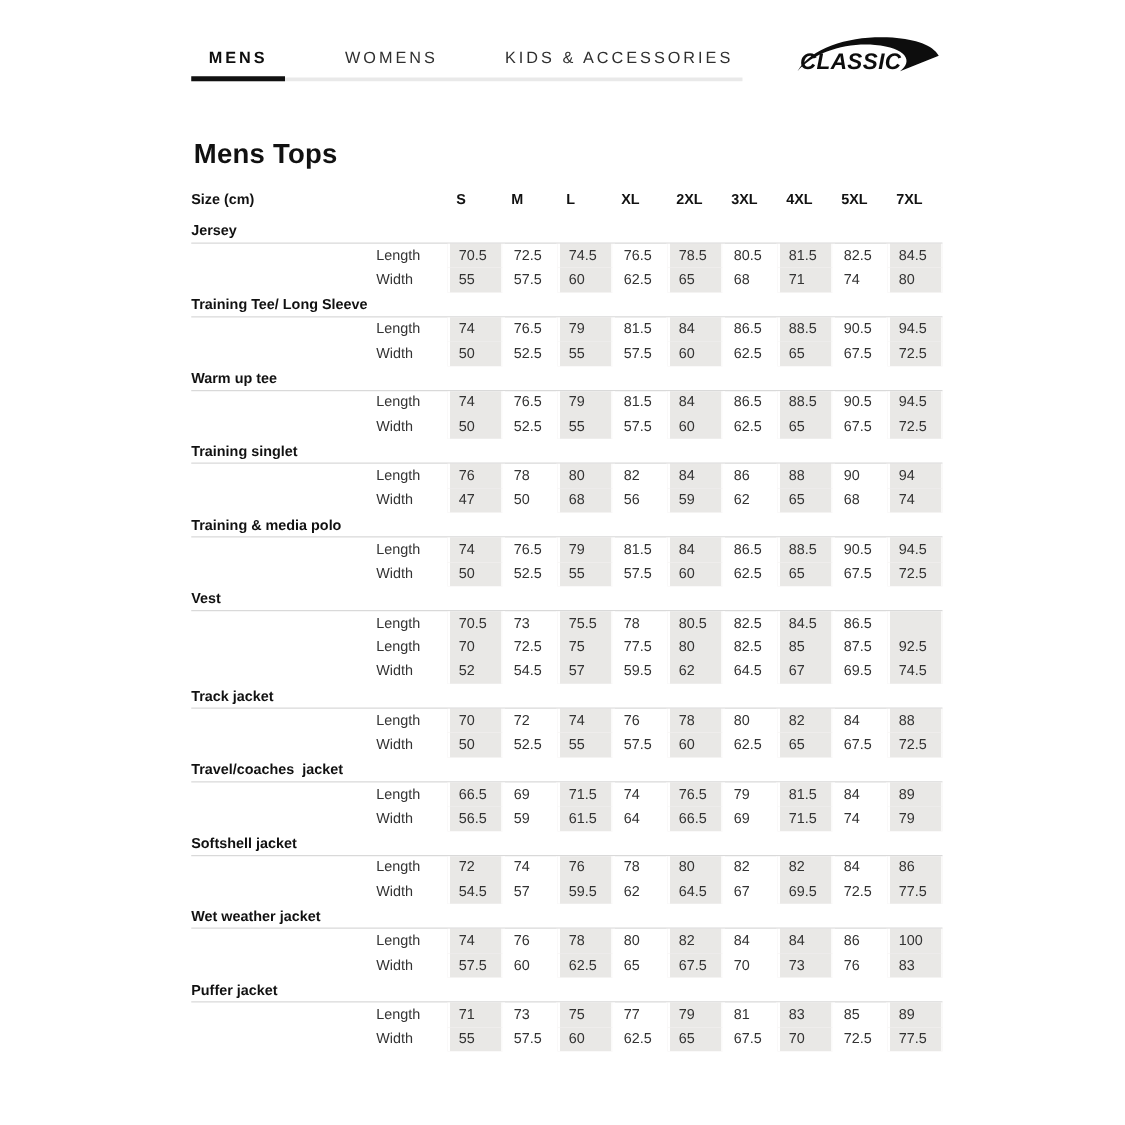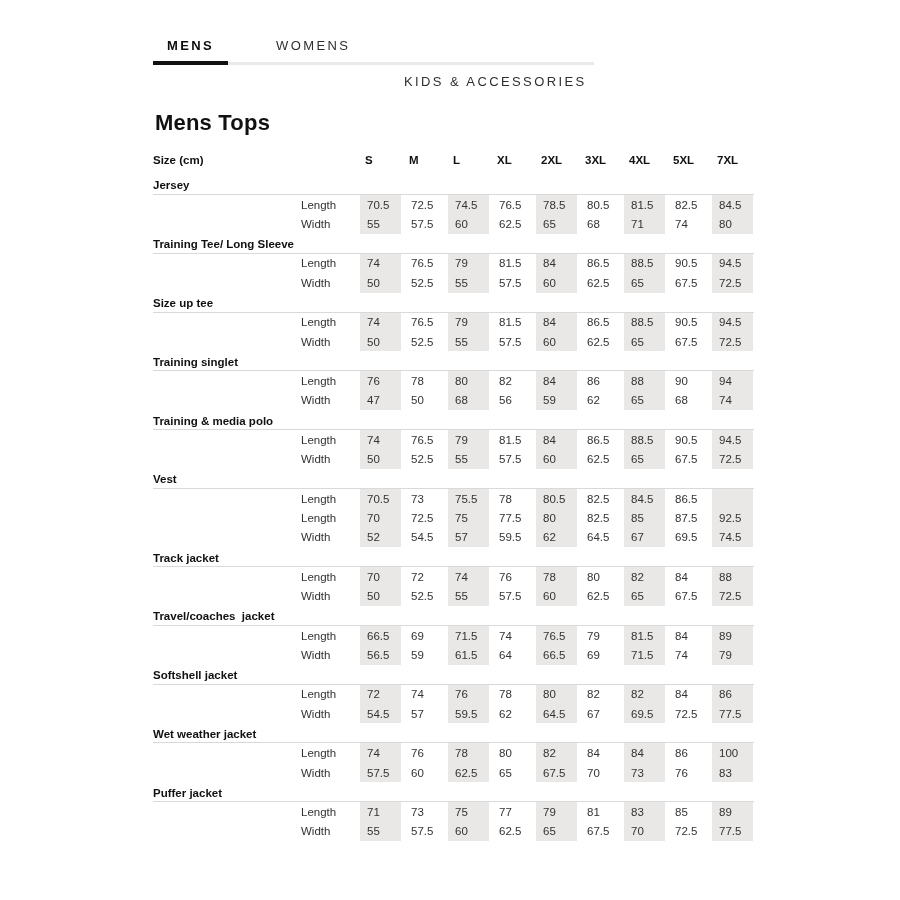--- a/index.html
+++ b/index.html
@@ -5,21 +5,21 @@
   * { margin:0; padding:0; box-sizing:border-box; }
   html,body { width:900px; height:900px; background:#ffffff; font-family:"Liberation Sans", sans-serif; color:#222; overflow:hidden; }
   .page { position:relative; width:900px; height:657px; background:#fff; }
 
   
   .nav { position:absolute; left:153px; top:34px; width:600px; height:34px; }
   .tab { position:absolute; top:4px; font-size:13px; letter-spacing:2.4px; color:#2f2f2f; white-space:nowrap; cursor:pointer; }
   .tab.active { font-weight:bold; color:#0d0d0d; }
   .tab-mens { left:0; width:75px; text-align:center; }
   .tab-womens { left:123px; }
-  .tab-kids { left:251px;margin-top:36px; }
+  .tab-kids { left:251px; }
   .nav-underline { position:absolute; left:0; top:28px; width:441px; height:3px; background:#e9e9e9; }
   .nav-underline-active { position:absolute; left:0; top:27px; width:75px; height:4px; background:#111; }
   .logo { position:absolute; left:483px; top:-6px; width:120px; height:36px; }
 
   
   .page-title { position:absolute; left:155px; top:110px; font-size:22px; font-weight:bold; color:#111; letter-spacing:0.2px; }
 
   
   .size-table-wrap { position:absolute; left:153px; top:149px; width:606px; }
   table.size-table { border-collapse:separate; border-spacing:0; table-layout:fixed; width:601px; }
@@ -38,20 +38,26 @@
 <body>
 
 <div class="page">
 
   <div class="nav">
     <div class="tab tab-mens active">MENS</div>
     <div class="tab tab-womens">WOMENS</div>
     <div class="tab tab-kids">KIDS &amp; ACCESSORIES</div>
     <div class="nav-underline"></div>
     <div class="nav-underline-active"></div>
+    <div class="logo">
+      <svg viewBox="0 0 120 34" width="120" height="34">
+        <path d="M2,29 C14,8 48,0 78,2 C97,3.5 110,8 115,16.5 L84,29 C95,21 89,10 64,8 C40,6 15,14 2,29 Z" fill="#0d0d0d"></path>
+        <text x="4" y="27" font-family="Liberation Sans, sans-serif" font-size="18" font-style="italic" font-weight="bold" letter-spacing="0.3" fill="#0d0d0d">CLASSIC</text>
+      </svg>
+    </div>
   </div>
 
   <div class="page-title">Mens Tops</div>
 
   <div class="size-table-wrap">
     <table class="size-table">
       <colgroup>
         <col style="width:148px">
           <col style="width:57px">
         <col style="width:44px">
@@ -132,21 +138,21 @@
             <td class="val">52.5</td>
             <td class="val shade">55</td>
             <td class="val">57.5</td>
             <td class="val shade">60</td>
             <td class="val">62.5</td>
             <td class="val shade">65</td>
             <td class="val">67.5</td>
             <td class="val shade">72.5</td>
           </tr>
           <tr class="cat-row">
-            <td class="cat-name" colspan="11">Size up tee</td>
+            <td class="cat-name" colspan="11">Warm up tee</td>
           </tr>
           <tr class="meas-row">
             <td></td>
             <td class="row-label">Length</td>
             <td class="val shade">74</td>
             <td class="val">76.5</td>
             <td class="val shade">79</td>
             <td class="val">81.5</td>
             <td class="val shade">84</td>
             <td class="val">86.5</td>

